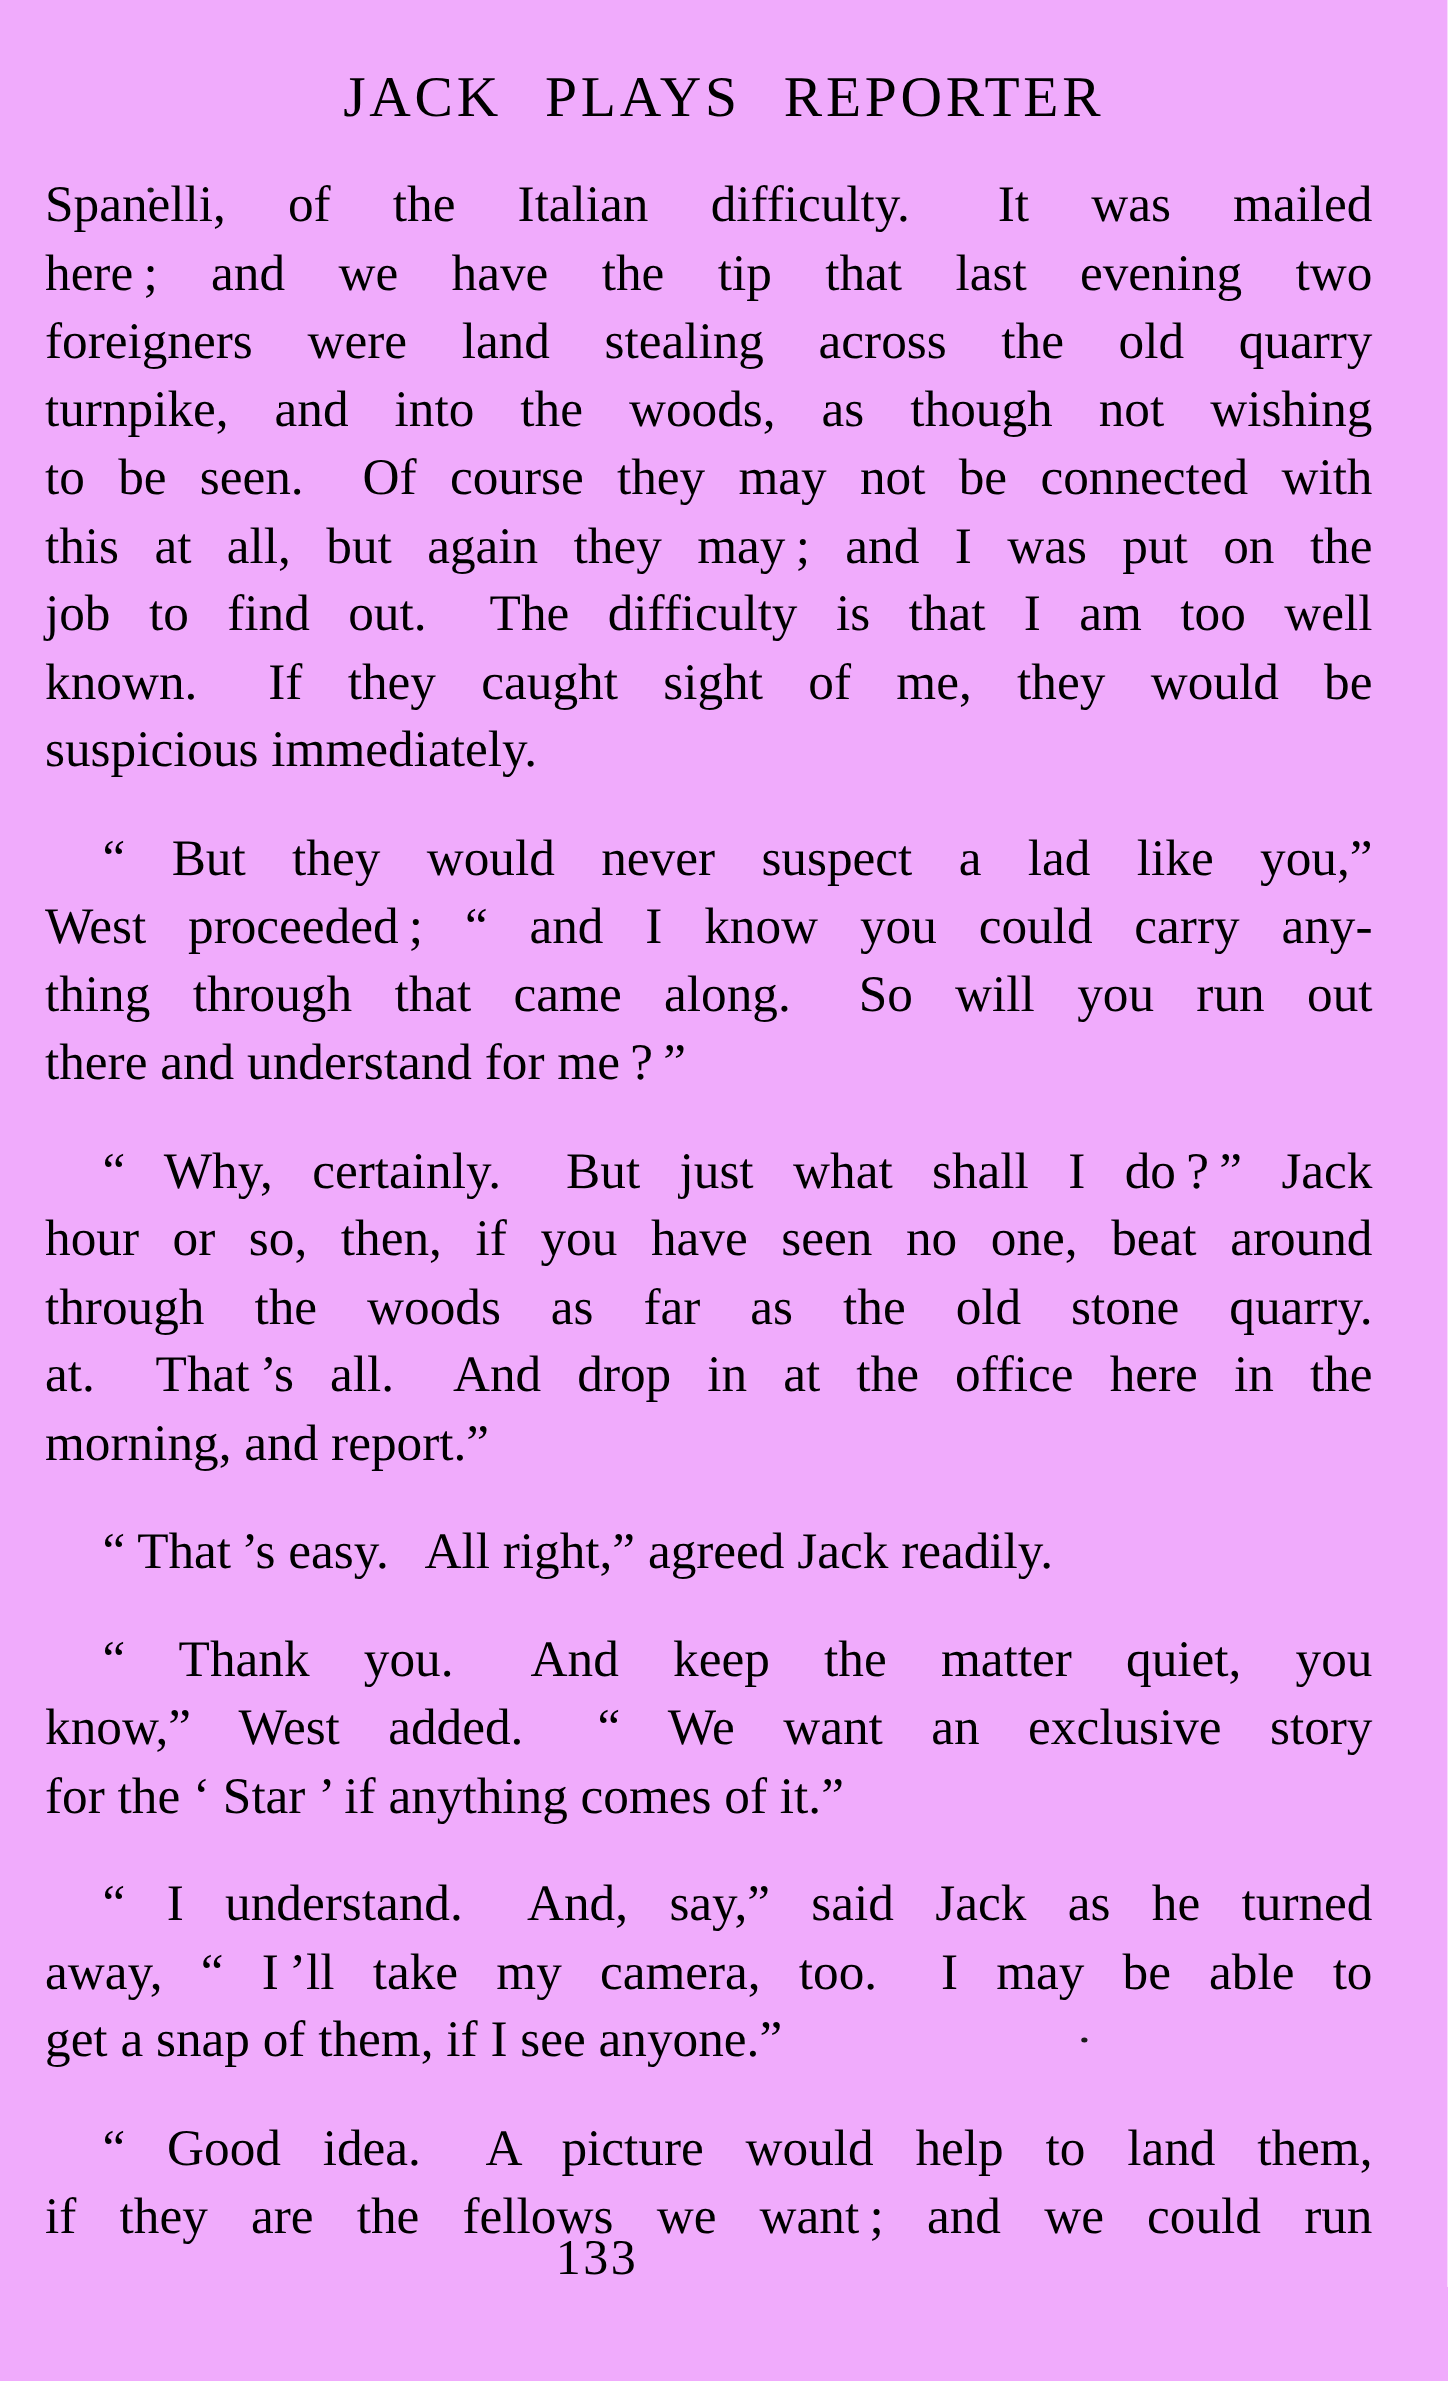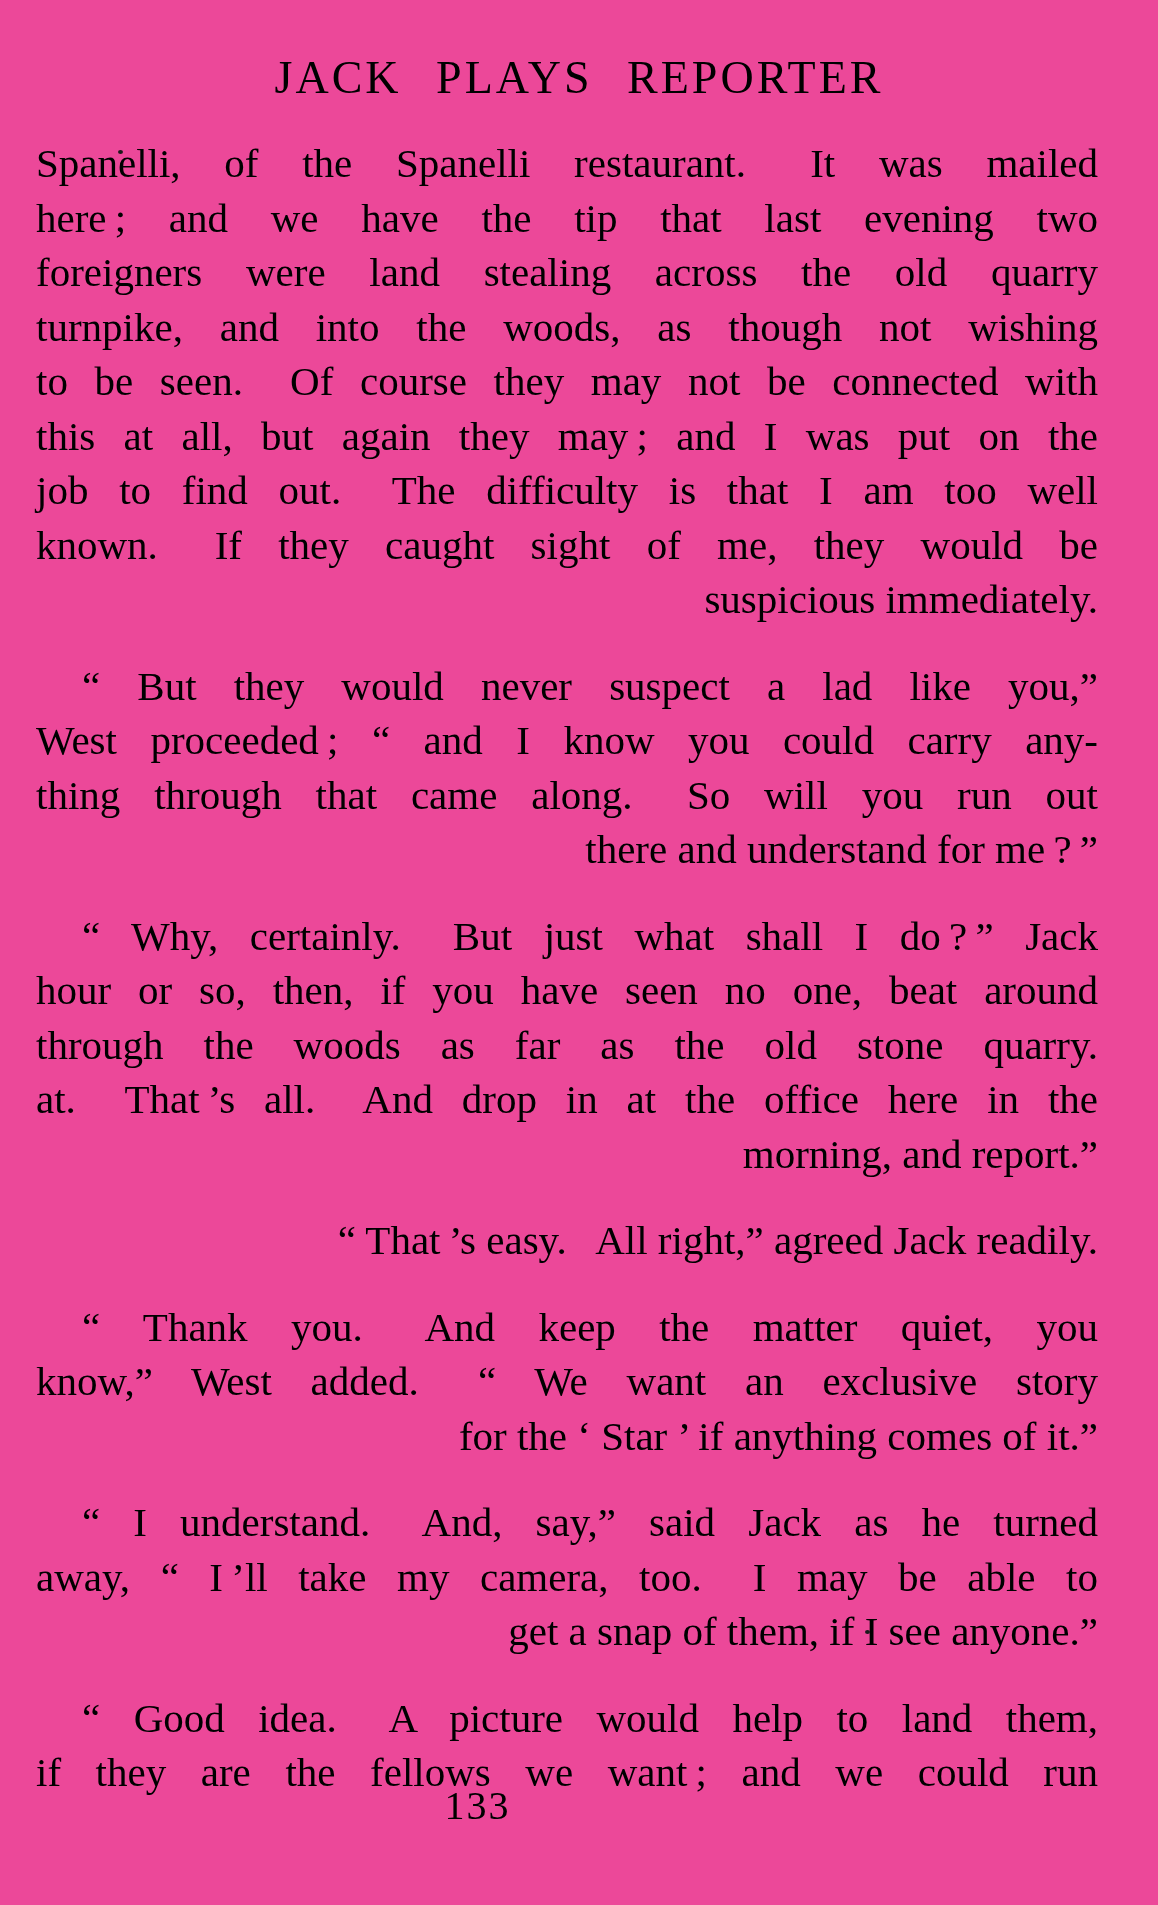--- a/index.html
+++ b/index.html
@@ -4,21 +4,21 @@
 <style>
   html, body {
     margin: 0;
     padding: 0;
     background: #ffffff;
   }
   .page {
     position: relative;
     width: 1158px;
     height: 1905px;
-    background: #ec4899;
+    background: #f0abfc;
     color: #000000;
     font-family: "Liberation Serif", serif;
     overflow: hidden;
   }
   .chapter-title {
     position: absolute;
     top: 52px;
     left: 0;
     width: 1158px;
     text-align: center;
@@ -30,21 +30,21 @@
   }
   .text-block {
     position: absolute;
     top: 136px;
     left: 36px;
     width: 1062px;
     font-size: 41px;
     line-height: 54.5px;
   }
   .line {
-    text-align: right;
+    text-align: left;
     white-space: normal;
   }
   .line.just {
     text-align: justify;
     text-align-last: justify;
   }
   .line.ind {
     text-indent: 46px;
     margin-top: 32px;
   }
@@ -65,21 +65,21 @@
   .speck-1 { left: 118px; top: 150px; width: 5px; height: 4px; }
   .speck-2 { left: 865px; top: 1630px; width: 5px; height: 4px; }
 </style>
 </head>
 <body>
 
 <div class="page">
   <div class="chapter-title">JACK PLAYS REPORTER</div>
 
   <div class="text-block">
-      <div class="line just">Spanelli, of the Spanelli restaurant.  It was mailed</div>
+      <div class="line just">Spanelli, of the Italian difficulty.  It was mailed</div>
       <div class="line just">here ; and we have the tip that last evening two</div>
       <div class="line just">foreigners were land stealing across the old quarry</div>
       <div class="line just">turnpike, and into the woods, as though not wishing</div>
       <div class="line just">to be seen.  Of course they may not be connected with</div>
       <div class="line just">this at all, but again they may ; and I was put on the</div>
       <div class="line just">job to find out.  The difficulty is that I am too well</div>
       <div class="line just">known.  If they caught sight of me, they would be</div>
       <div class="line">suspicious immediately.</div>
       <div class="line just ind">“ But they would never suspect a lad like you,”</div>
       <div class="line just">West proceeded ; “ and I know you could carry any-</div>

